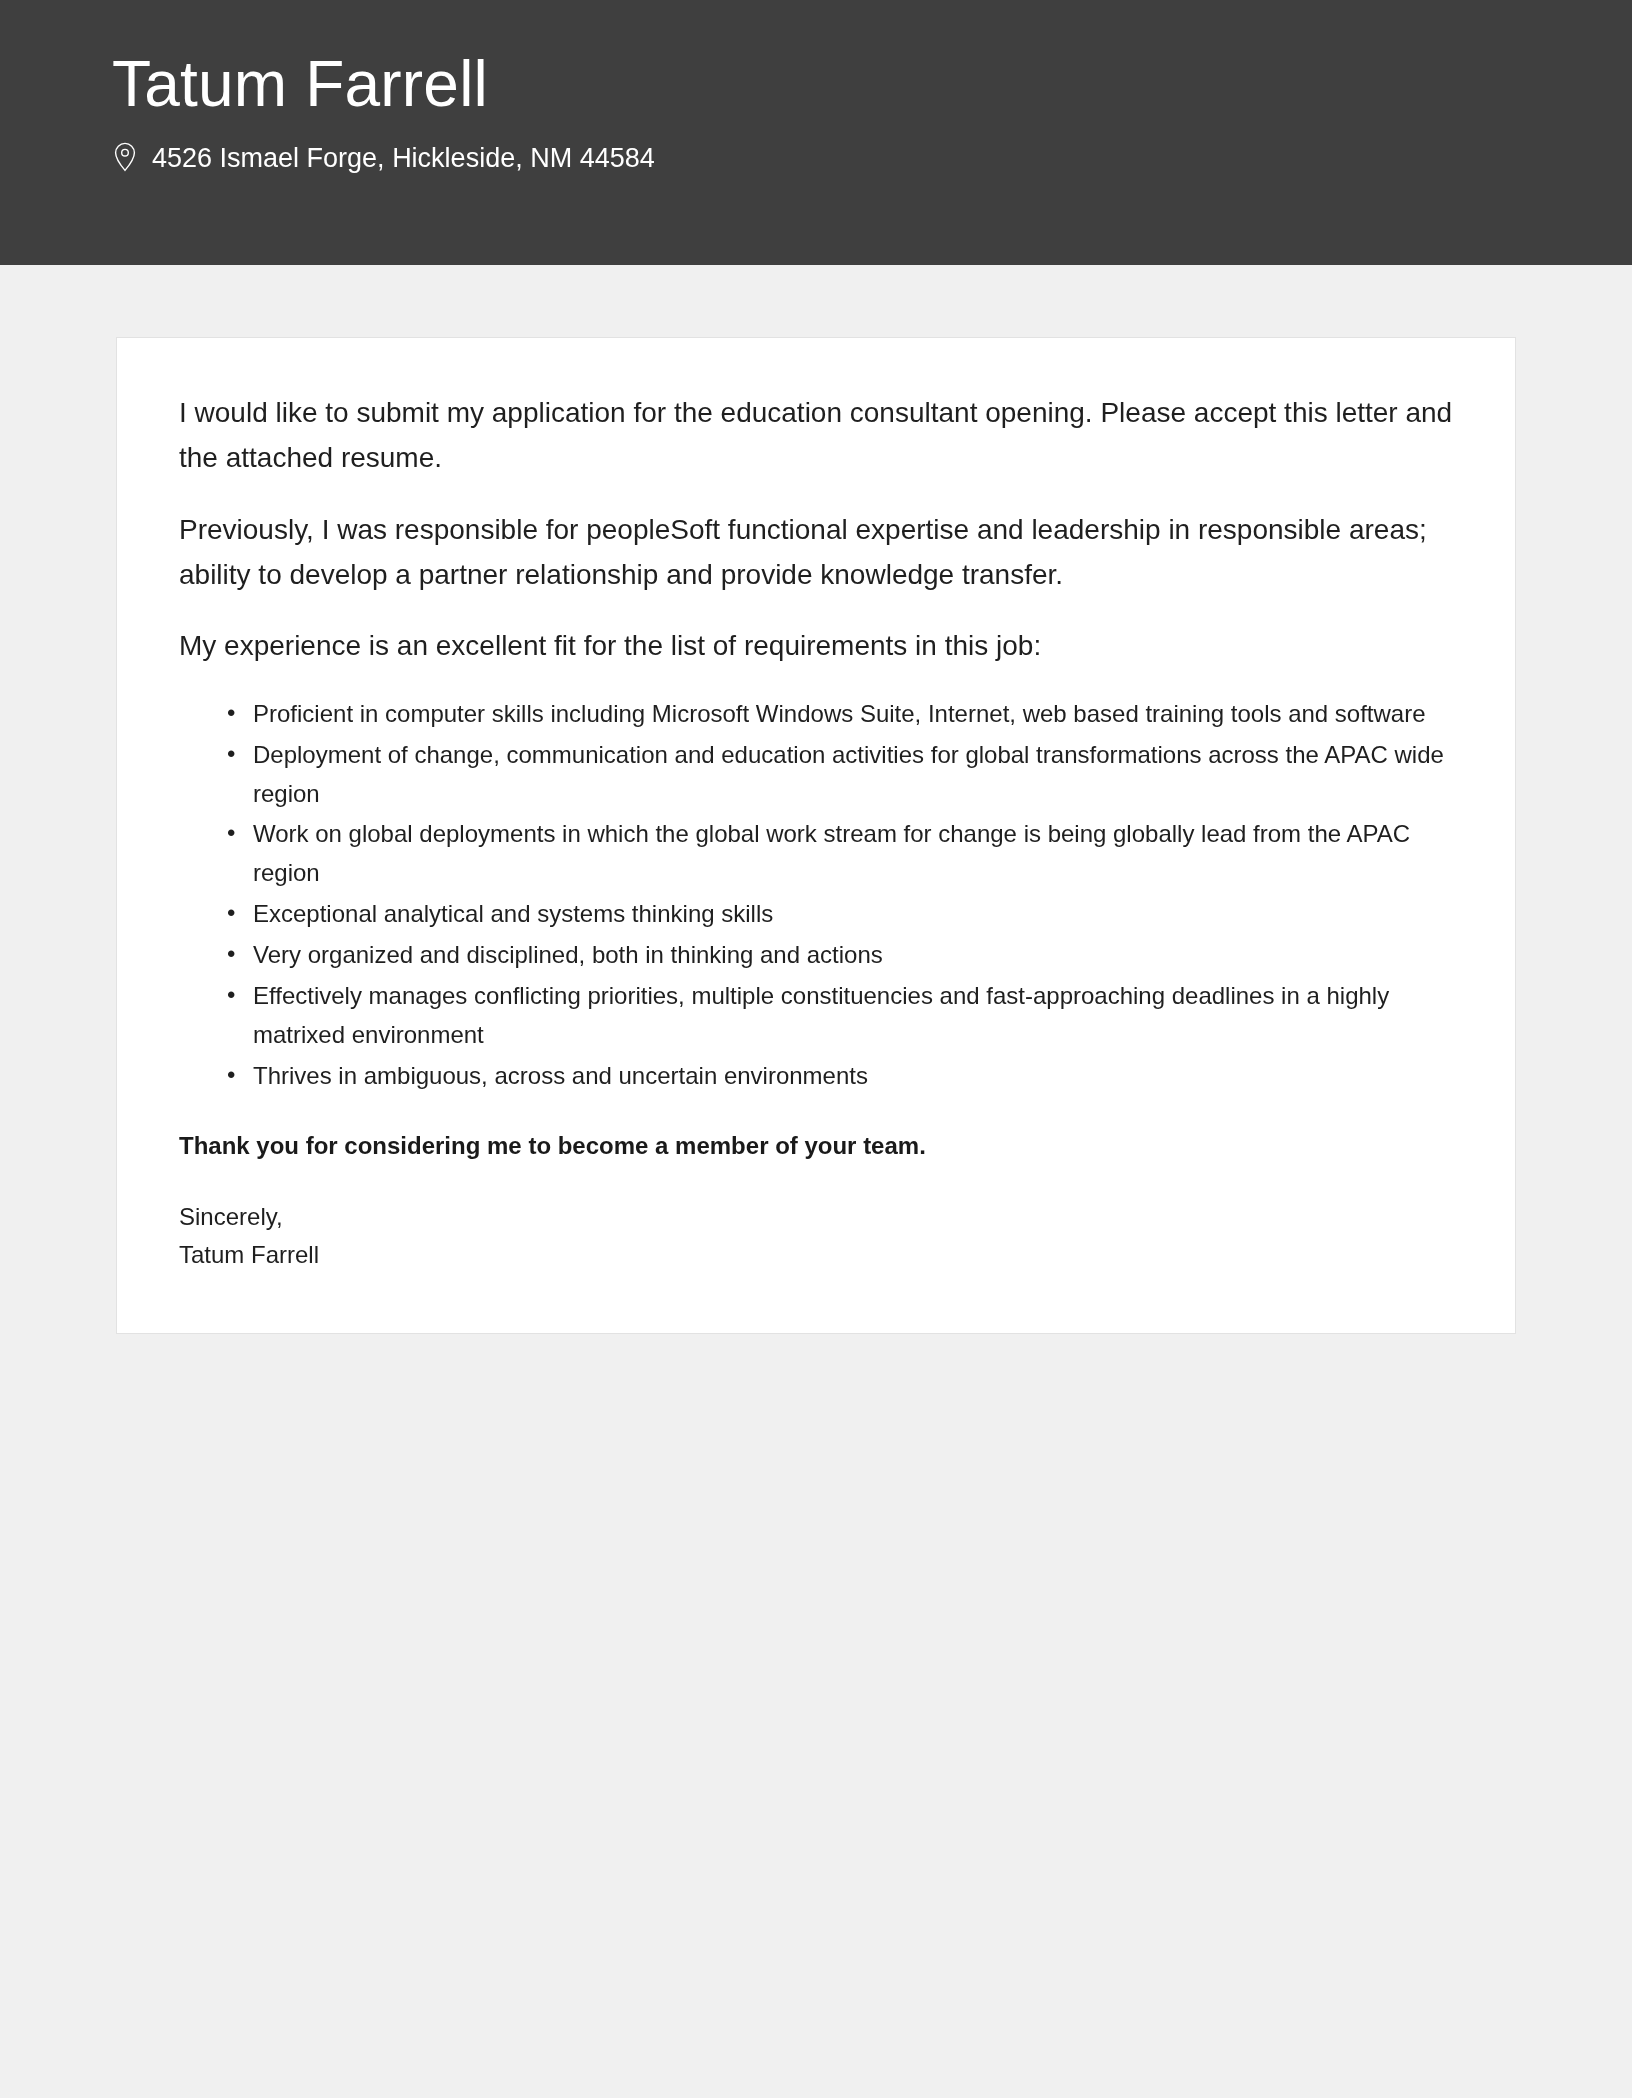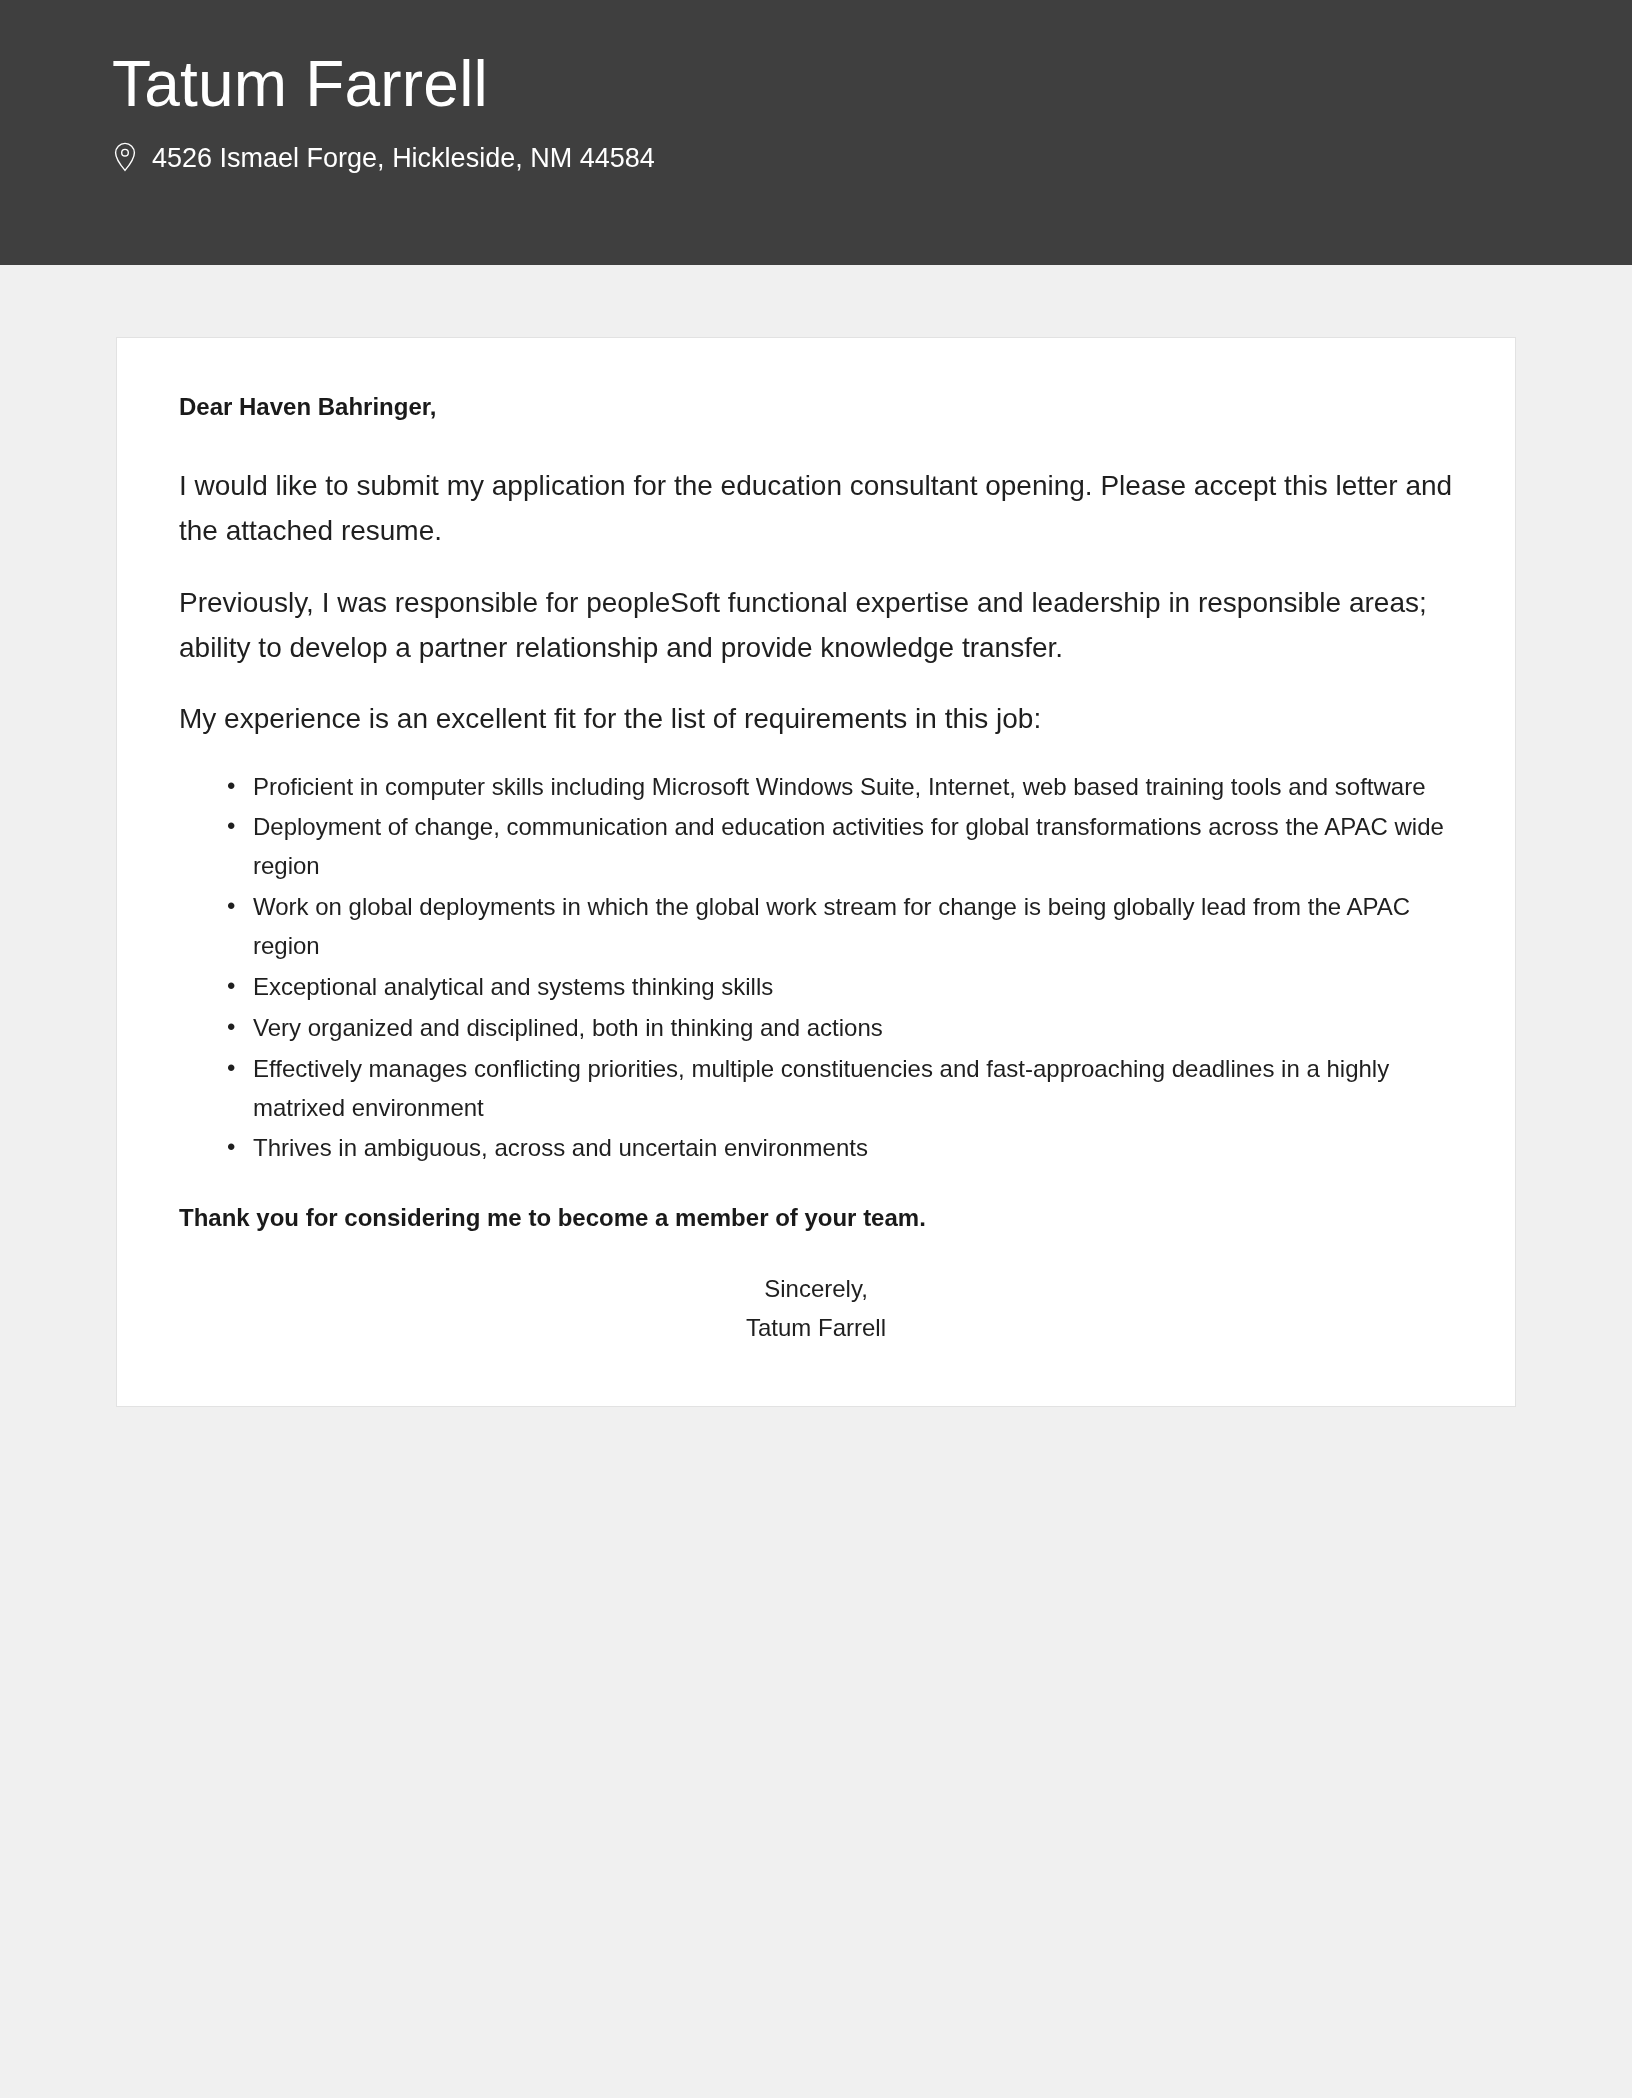--- a/index.html
+++ b/index.html
@@ -116,21 +116,21 @@
     margin: 0 0 34px 0;
     color: #1a1a1a;
   }
   .signoff {
     font-size: 24px;
     font-weight: 400;
     line-height: 1.62;
     margin: 0;
     color: #1f1f1f;
   }
-  .signoff-line { display: block; text-align: center; }
+  .signoff-line { display: block; }
 </style>
 </head>
 <body>
 
 <div class="header">
   <h1 class="header-name">Tatum Farrell</h1>
 
   <div class="header-contact">
     <span class="pin-icon">
       <svg viewBox="0 0 26 30" width="26" height="30" aria-hidden="true">
@@ -138,21 +138,20 @@
         <circle cx="13" cy="10.7" r="3.3" fill="none" stroke="#ffffff" stroke-width="1.4"></circle>
       </svg>
     </span>
     <span class="header-address">4526 Ismael Forge, Hickleside, NM 44584</span>
   </div>
 </div>
 
 <div class="page">
   <div class="letter-card">
 
-    <p class="salutation">Dear Haven Bahringer,</p>
 
     <p class="para intro-lead">I would like to submit my application for the education consultant opening. Please accept this letter and the attached resume.</p>
 
     <p class="para">Previously, I was responsible for peopleSoft functional expertise and leadership in responsible areas; ability to develop a partner relationship and provide knowledge transfer.</p>
 
     <p class="para">My experience is an excellent fit for the list of requirements in this job:</p>
 
     <ul class="req-list">
       <li>Proficient in computer skills including Microsoft Windows Suite, Internet, web based training tools and software</li>
       <li>Deployment of change, communication and education activities for global transformations across the APAC wide region</li>

